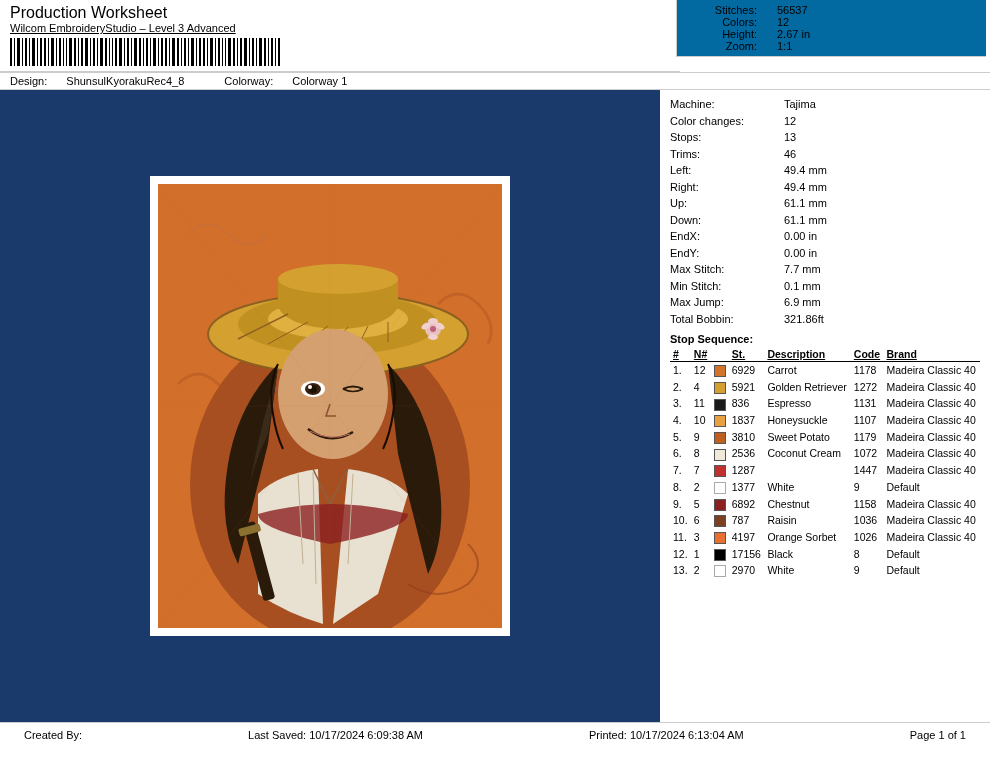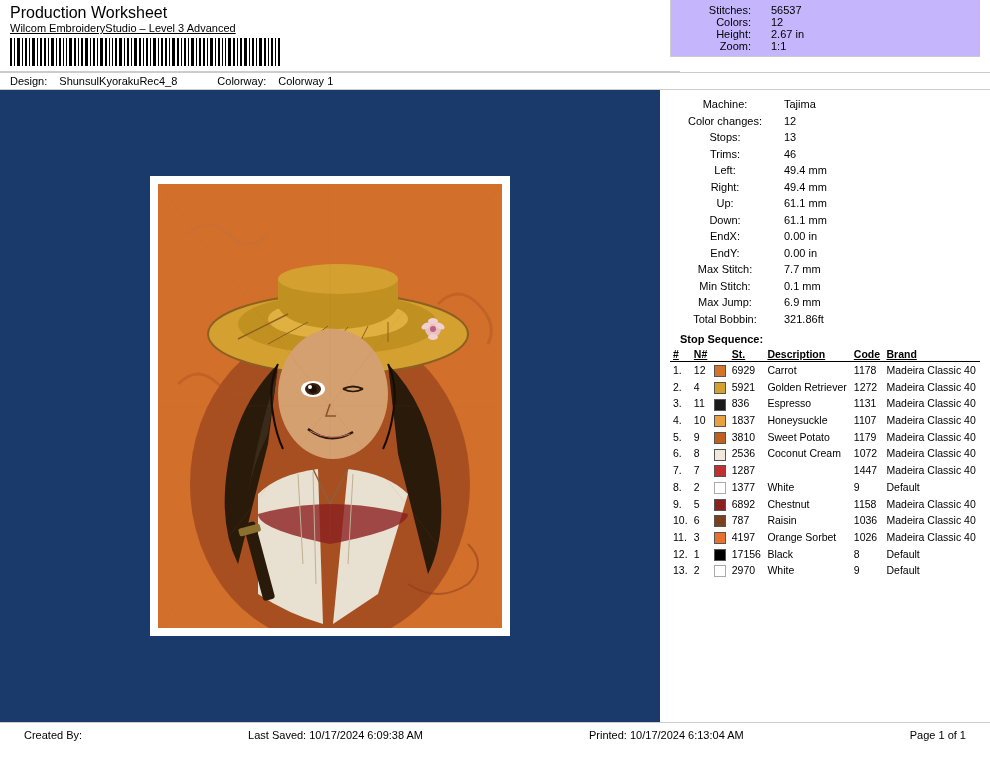--- a/index.html
+++ b/index.html
@@ -27,32 +27,32 @@
       text-decoration: underline;
     }
 
     #meta-row {
       display: flex;
       gap: 40px;
       padding: 2px 10px;
       font-size: 11px;
       border-bottom: 1px solid #ccc;
     }
-    .meta-item { display: flex; gap: 12px; }
+    .meta-item { display: flex; gap: 19px; }
 
     
     #stats-box {
       position: absolute;
       top: 0;
-      right: 10px;
+      right: 4px;
       width: 310px;
       border-left: 1px solid #ccc;
       border-bottom: 1px solid #ccc;
       padding: 4px 10px;
-      background: #c4b5fd;
+      background: #0369a1;
       font-size: 11px;
     }
     .stat-row { display: flex; gap: 4px; }
     .stat-label { width: 70px; text-align: right; }
     .stat-value { font-weight: normal; padding-left: 16px; }
 
     
     #main {
       display: flex;
       height: calc(762px - 106px - 24px);
@@ -87,30 +87,29 @@
     }
 
     .info-section { margin-bottom: 6px; }
     .info-row {
       display: flex;
       gap: 4px;
       line-height: 1.5;
     }
     .info-label {
       width: 110px;
-      text-align: center;
+      text-align: left;
       flex-shrink: 0;
     }
     .info-value {}
 
     
     .stop-sequence-title {
       font-weight: bold;
       margin-bottom: 2px;
-      margin-left: 10px;
     }
 
     table.stop-table {
       width: 100%;
       border-collapse: collapse;
       font-size: 10.5px;
     }
     table.stop-table th {
       text-align: left;
       border-bottom: 1px solid #000;

